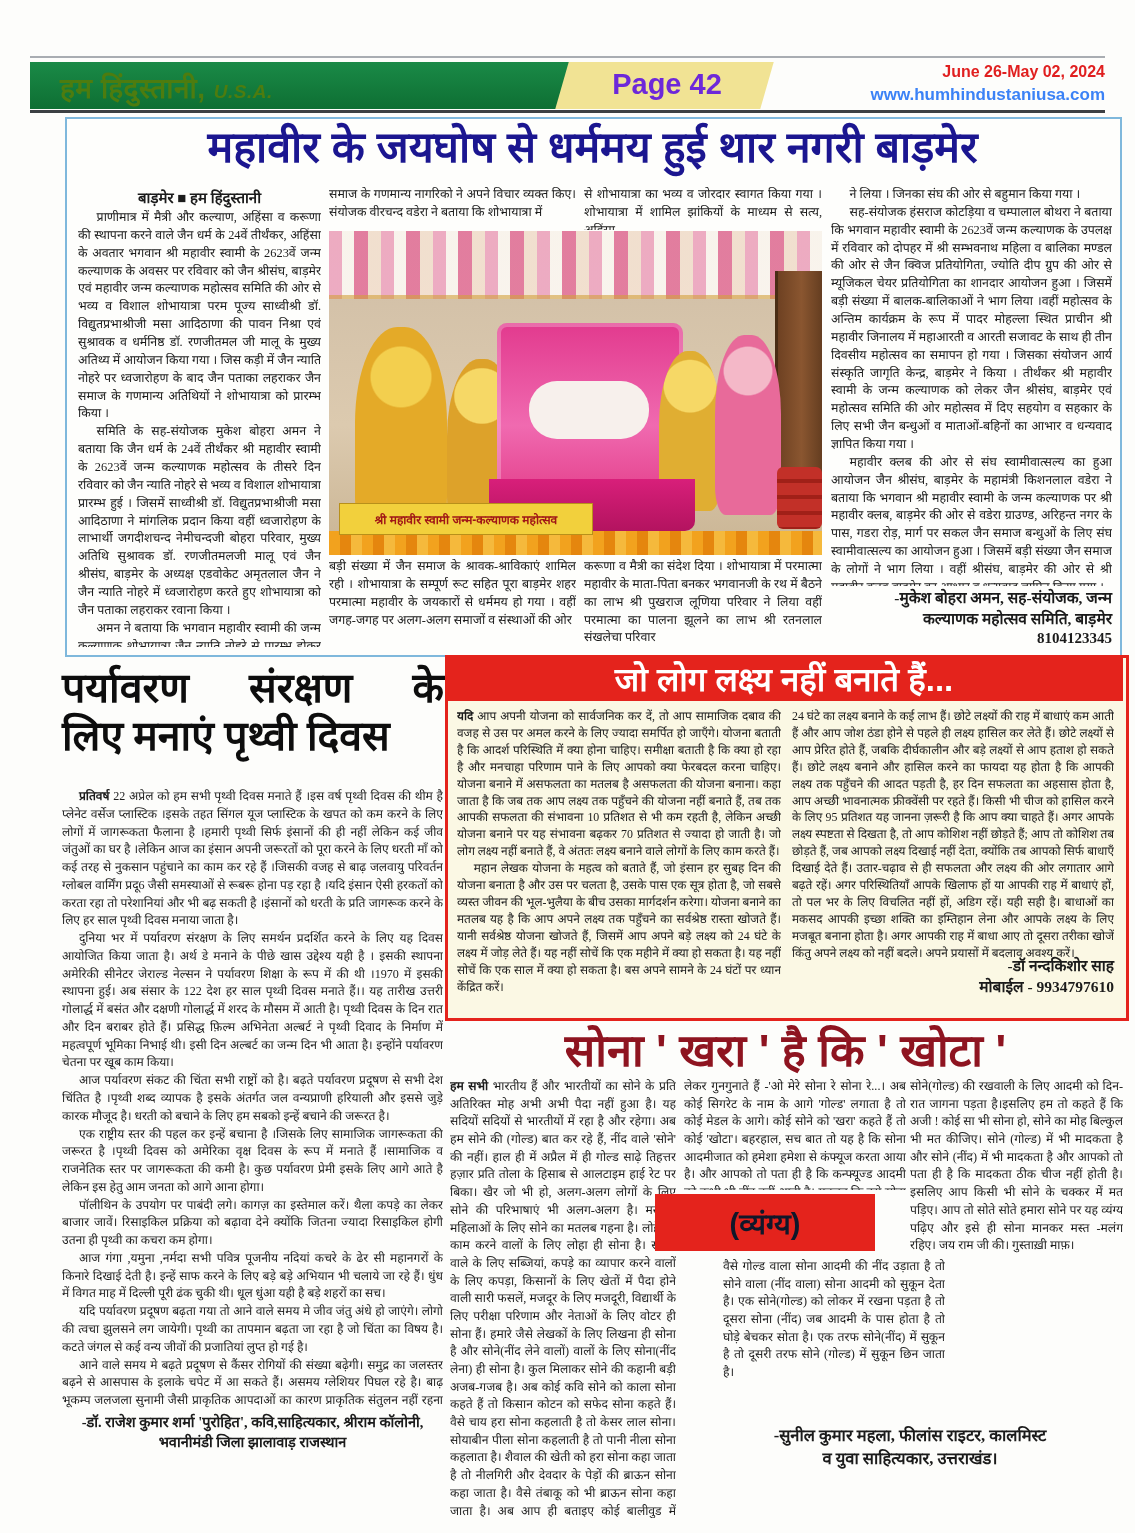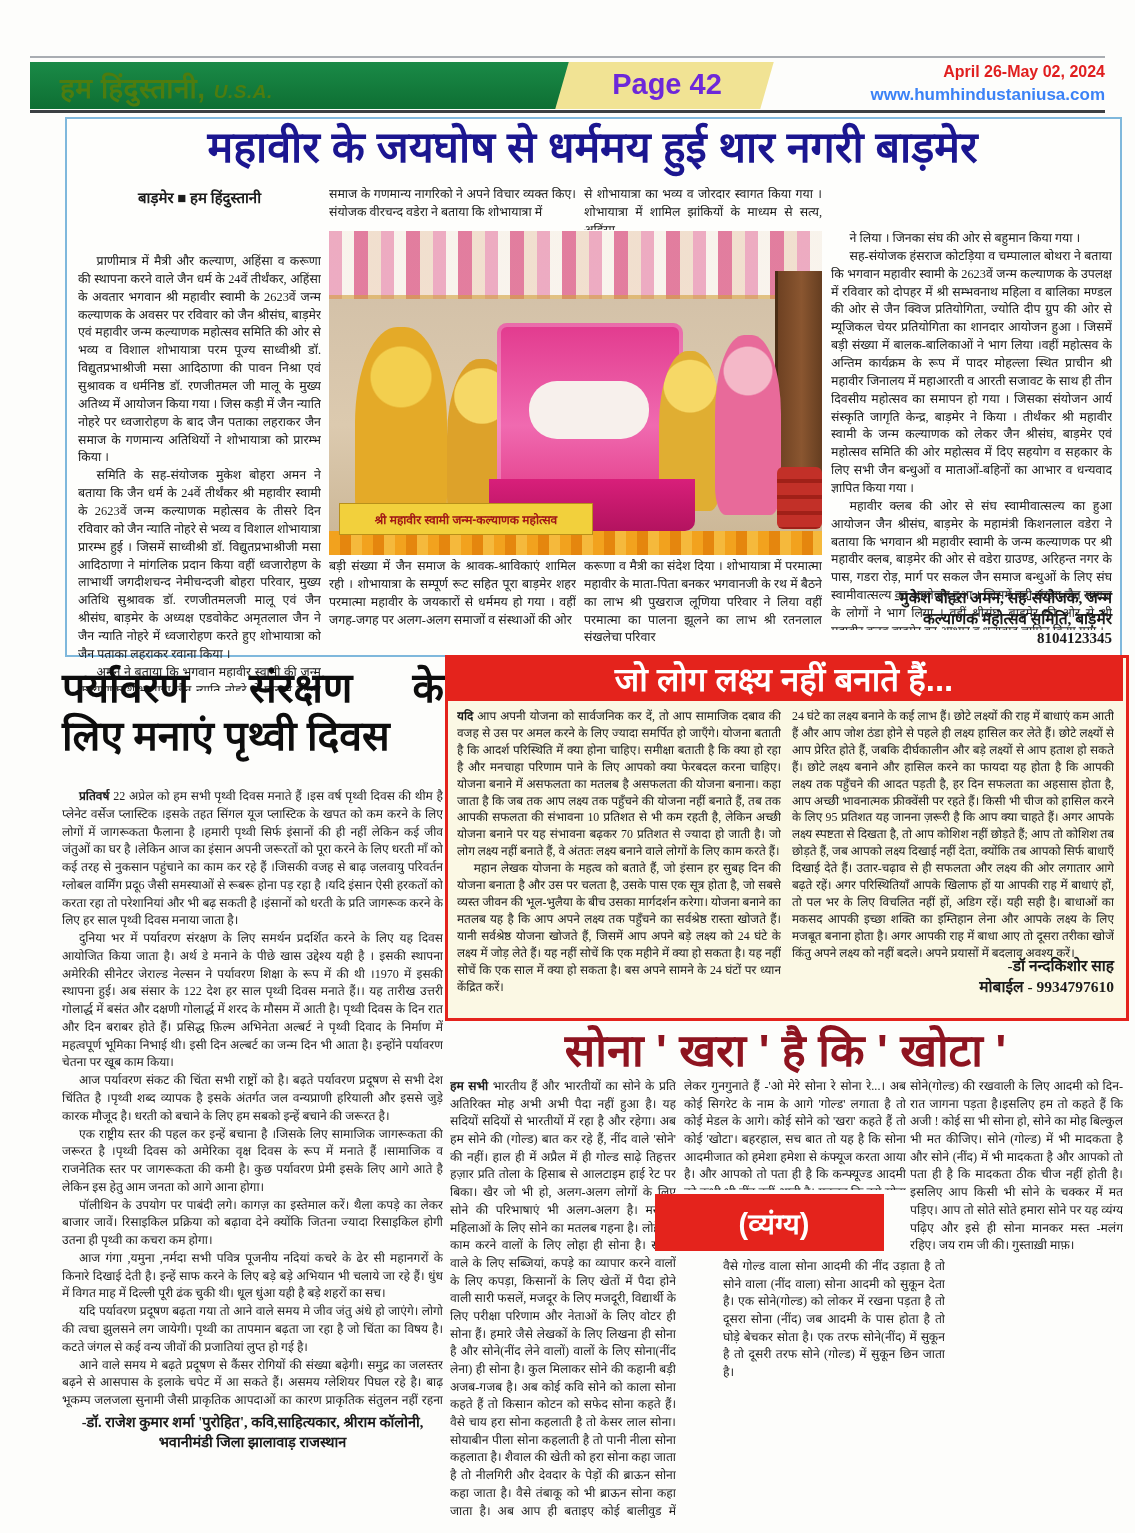--- a/index.html
+++ b/index.html
@@ -19,21 +19,21 @@
   .mast-date{right:30px;top:63px;width:300px;text-align:right;color:#e01f1f;
              font-family:"Liberation Sans","DejaVu Sans",sans-serif;font-weight:bold;font-size:16px;}
   .mast-url{right:30px;top:85px;width:330px;text-align:right;color:#3b82f6;
             font-family:"Liberation Sans","DejaVu Sans",sans-serif;font-weight:bold;font-size:17px;}
   .header-rule{left:30px;top:110px;width:1075px;height:3px;background:#3c4043;}
   
   .a1-box{left:65px;top:117px;width:1053px;height:536px;border:2px solid #7fb8dc;background:#fefefc;}
   .a1-headline{left:70px;top:122px;width:1045px;text-align:center;color:#1b1690;
                font-family:"Liberation Sans","DejaVu Sans",sans-serif;font-weight:bold;font-size:43px;line-height:1.2;}
   .dateline{left:78px;top:187px;width:243px;text-align:center;font-weight:bold;font-size:15px;}
-  .ncol{font-size:12.4px;line-height:1.44;text-align:justify;overflow:hidden;margin-top:44px;}
+  .ncol{font-size:12.4px;line-height:1.44;text-align:justify;overflow:hidden;}
   .ncol p{margin:0;text-indent:1.5em;}
   .a1c1{left:78px;top:209px;width:243px;height:438px;}
   .a1c2t{left:329px;top:186px;width:247px;height:44px;font-size:12.4px;line-height:1.44;text-align:justify;overflow:hidden;}
   .a1c3t{left:584px;top:186px;width:238px;height:44px;font-size:12.4px;line-height:1.44;text-align:justify;overflow:hidden;}
   .a1c4{left:831px;top:186px;width:281px;height:400px;}
   .a1-byline{left:831px;top:588px;width:281px;text-align:right;font-weight:bold;font-size:15.5px;line-height:1.35;}
   .a1-phone{left:831px;top:630px;width:281px;text-align:right;font-weight:bold;font-size:15px;}
   .a1cap2{left:329px;top:558px;width:247px;height:90px;}
   .a1cap3{left:584px;top:558px;width:238px;height:90px;}
   .cap{font-size:12.4px;line-height:1.44;text-align:justify;overflow:hidden;}
@@ -73,37 +73,37 @@
   .a3c2{left:792px;top:708px;width:322px;height:252px;}
   .a3-byline{left:792px;top:956px;width:322px;text-align:right;font-weight:bold;font-size:15.5px;line-height:1.35;}
   
   .a4-h{left:448px;top:1018px;width:675px;text-align:center;color:#8e1420;
         font-family:"Liberation Sans","DejaVu Sans",sans-serif;font-weight:bold;font-size:45px;}
   .a4c{font-size:12.2px;line-height:1.45;text-align:justify;overflow:hidden;}
   .a4c p{margin:0;}
   .a4c1{left:450px;top:1078px;width:226px;height:440px;}
   .a4c2t{left:684px;top:1078px;width:222px;height:112px;}
   .badge{left:655px;top:1194px;width:220px;height:57px;background:#e4231c;display:flex;align-items:center;justify-content:center;
-         color:#ffffff;font-family:"Liberation Sans","DejaVu Sans",sans-serif;font-weight:bold;font-size:29px;padding-left:9px;}
+         color:#0f172a;font-family:"Liberation Sans","DejaVu Sans",sans-serif;font-weight:bold;font-size:29px;}
   .a4c2b{left:684px;top:1258px;width:222px;height:156px;margin-left:39px;}
   .a4c3{left:910px;top:1078px;width:213px;height:338px;}
   .a4-byline{left:700px;top:1424px;width:420px;text-align:center;font-weight:bold;font-size:16.5px;line-height:1.4;}
   b.lead{font-weight:bold;}
 </style>
 </head>
 <body>
 
 <div id="page">
 
   <div class="abs topline"></div>
   <div class="abs green-bar"></div>
   <div class="abs yellow-tag"></div>
   <div class="abs paper-name"><span>हम हिंदुस्तानी,</span> <span class="usa">U.S.A.</span></div>
   <div class="abs page-label">Page 42</div>
-  <div class="abs mast-date">April 26-May 02, 2024</div>
+  <div class="abs mast-date">June 26-May 02, 2024</div>
   <div class="abs mast-url">www.humhindustaniusa.com</div>
   <div class="abs header-rule"></div>
 
   <div class="abs a1-box"></div>
   <div class="abs a1-headline">महावीर के जयघोष से धर्ममय हुई थार नगरी बाड़मेर</div>
   <div class="abs dateline">बाड़मेर ■ हम हिंदुस्तानी</div>
 
   <div class="abs ncol a1c1">
     <p>प्राणीमात्र में मैत्री और कल्याण, अहिंसा व करूणा की स्थापना करने वाले जैन धर्म के 24वें तीर्थंकर, अहिंसा के अवतार भगवान श्री महावीर स्वामी के 2623वें जन्म कल्याणक के अवसर पर रविवार को जैन श्रीसंघ, बाड़मेर एवं महावीर जन्म कल्याणक महोत्सव समिति की ओर से भव्य व विशाल शोभायात्रा परम पूज्य साध्वीश्री डॉ. विद्युतप्रभाश्रीजी मसा आदिठाणा की पावन निश्रा एवं सुश्रावक व धर्मनिष्ठ डॉ. रणजीतमल जी मालू के मुख्य अतिथ्य में आयोजन किया गया । जिस कड़ी में जैन न्याति नोहरे पर ध्वजारोहण के बाद जैन पताका लहराकर जैन समाज के गणमान्य अतिथियों ने शोभायात्रा को प्रारम्भ किया ।</p>
     <p>समिति के सह-संयोजक मुकेश बोहरा अमन ने बताया कि जैन धर्म के 24वें तीर्थंकर श्री महावीर स्वामी के 2623वें जन्म कल्याणक महोत्सव के तीसरे दिन रविवार को जैन न्याति नोहरे से भव्य व विशाल शोभायात्रा प्रारम्भ हुई । जिसमें साध्वीश्री डॉ. विद्युतप्रभाश्रीजी मसा आदिठाणा ने मांगलिक प्रदान किया वहीं ध्वजारोहण के लाभार्थी जगदीशचन्द नेमीचन्दजी बोहरा परिवार, मुख्य अतिथि सुश्रावक डॉ. रणजीतमलजी मालू एवं जैन श्रीसंघ, बाड़मेर के अध्यक्ष एडवोकेट अमृतलाल जैन ने जैन न्याति नोहरे में ध्वजारोहण करते हुए शोभायात्रा को जैन पताका लहराकर रवाना किया ।</p>
@@ -177,14 +177,18 @@
   </div>
 
   <div class="abs a4-h">सोना ' खरा ' है कि ' खोटा '</div>
   <div class="abs a4c a4c1">
     <p><b class="lead">हम सभी</b> <span>भारतीय हैं और भारतीयों का सोने के प्रति अतिरिक्त मोह अभी अभी पैदा नहीं हुआ है। यह सदियों सदियों से भारतीयों में रहा है और रहेगा। अब हम सोने की (गोल्ड) बात कर रहे हैं, नींद वाले 'सोने' की नहीं। हाल ही में अप्रैल में ही गोल्ड साढ़े तिहत्तर हज़ार प्रति तोला के हिसाब से आलटाइम हाई रेट पर बिका। खैर जो भी हो, अलग-अलग लोगों के लिए सोने की परिभाषाएं भी अलग-अलग है। मसलन महिलाओं के लिए सोने का मतलब गहना है। लोहे का काम करने वालों के लिए लोहा ही सोना है। सब्जी वाले के लिए सब्जियां, कपड़े का व्यापार करने वालों के लिए कपड़ा, किसानों के लिए खेतों में पैदा होने वाली सारी फसलें, मजदूर के लिए मजदूरी, विद्यार्थी के लिए परीक्षा परिणाम और नेताओं के लिए वोटर ही सोना हैं। हमारे जैसे लेखकों के लिए लिखना ही सोना है और सोने(नींद लेने वालों) वालों के लिए सोना(नींद लेना) ही सोना है। कुल मिलाकर सोने की कहानी बड़ी अजब-गजब है। अब कोई कवि सोने को काला सोना कहते हैं तो किसान कोटन को सफेद सोना कहते हैं। वैसे चाय हरा सोना कहलाती है तो केसर लाल सोना। सोयाबीन पीला सोना कहलाती है तो पानी नीला सोना कहलाता है। शैवाल की खेती को हरा सोना कहा जाता है तो नीलगिरी और देवदार के पेड़ों की ब्राऊन सोना कहा जाता है। वैसे तंबाकू को भी ब्राऊन सोना कहा जाता है। अब आप ही बताइए कोई बालीवुड में हीरोइनों के बालों को सोना कहता है तो कभी आशा भौंसले और मोहम्मद रफी जी इस सोना को</span></p>
   </div>
   <div class="abs a4c a4c2t">लेकर गुनगुनाते हैं -'ओ मेरे सोना रे सोना रे...। अब कोई सिगरेट के नाम के आगे 'गोल्ड' लगाता है तो कोई मेडल के आगे। कोई सोने को 'खरा' कहते हैं तो कोई 'खोटा'। बहरहाल,  सच बात तो यह है कि सोना आदमीजात को हमेशा हमेशा से कंफ्यूज करता आया है। और आपको तो पता ही है कि कन्फ्यूज्ड आदमी को कभी भी नींद नहीं आती है। मतलब कि उसे सोना नसीब नहीं हो सकता है।</div>
   <div class="abs badge">(व्यंग्य)</div>
   <div class="abs a4c a4c2b">वैसे गोल्ड वाला सोना आदमी की नींद उड़ाता है तो सोने वाला (नींद वाला) सोना आदमी को सुकून देता है। एक सोने(गोल्ड) को लोकर में रखना पड़ता है तो दूसरा सोना (नींद) जब आदमी के पास होता है तो घोड़े बेचकर सोता है। एक तरफ सोने(नींद) में सुकून है तो दूसरी तरफ सोने (गोल्ड) में सुकून छिन जाता है।</div>
   <div class="abs a4c a4c3">सोने(गोल्ड) की रखवाली के लिए आदमी को दिन-रात जागना पड़ता है।इसलिए हम तो कहते हैं कि अजी ! कोई सा भी सोना हो, सोने का मोह बिल्कुल भी मत कीजिए। सोने (गोल्ड) में भी मादकता है और सोने (नींद) में भी मादकता है और आपको तो पता ही है कि मादकता ठीक चीज नहीं होती है। इसलिए आप किसी भी सोने के चक्कर में मत पड़िए। आप तो सोते सोते हमारा सोने पर यह व्यंग्य पढ़िए और इसे ही सोना मानकर मस्त -मलंग रहिए। जय राम जी की। गुस्ताख़ी माफ़।</div>
+  <div class="abs a4-byline">
+    <span>-सुनील कुमार महला, फीलांस राइटर, कालमिस्ट</span><br>
+    <span>व युवा साहित्यकार, उत्तराखंड।</span>
+  </div>
 
 </div>
 
 </body></html>

